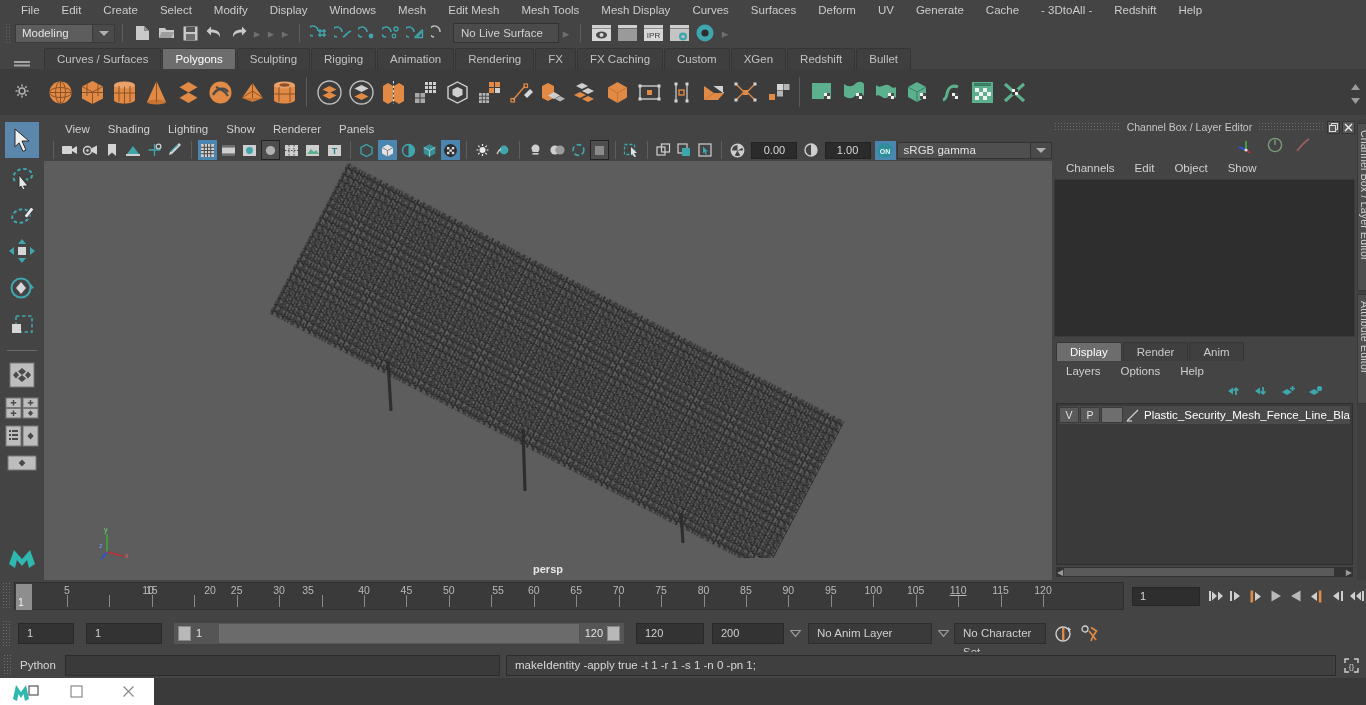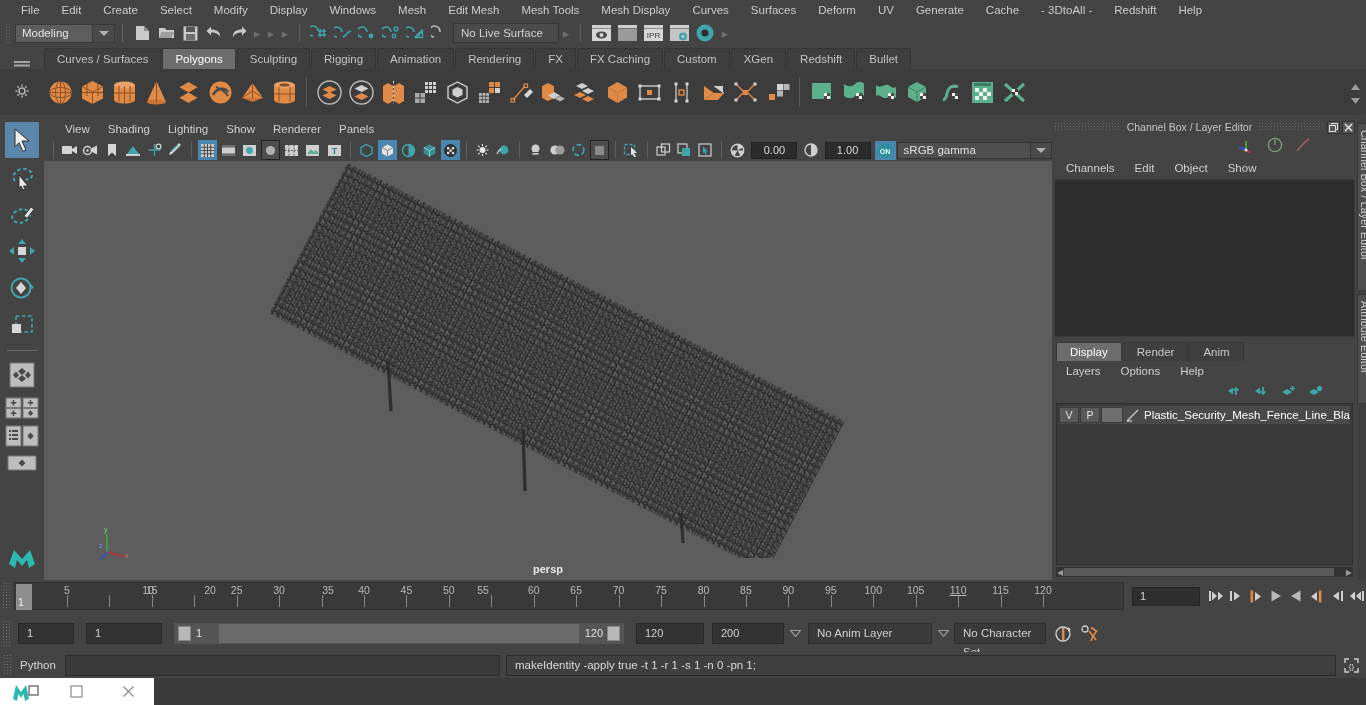--- a/index.html
+++ b/index.html
@@ -1176,29 +1176,29 @@
       <div class="ticklbl" style="left: 109px; margin-left: 24px;">10</div>
       <div class="tick" style="left: 136.824px;"></div>
       <div class="ticklbl" style="left: 136.824px;">15</div>
       <div class="tick" style="left: 179.261px;"></div>
       <div class="ticklbl" style="left: 195px;">20</div>
       <div class="tick" style="left: 221.697px;"></div>
       <div class="ticklbl" style="left: 221.697px;">25</div>
       <div class="tick" style="left: 264.134px;"></div>
       <div class="ticklbl" style="left: 264.134px;">30</div>
       <div class="tick" style="left: 306.571px;"></div>
-      <div class="ticklbl" style="left: 313px;">35</div>
+      <div class="ticklbl" style="left: 293px;">35</div>
       <div class="tick" style="left: 349.008px;"></div>
       <div class="ticklbl" style="left: 349.008px;">40</div>
       <div class="tick" style="left: 391.445px;"></div>
       <div class="ticklbl" style="left: 391.445px;">45</div>
       <div class="tick" style="left: 433.882px;"></div>
       <div class="ticklbl" style="left: 433.882px;">50</div>
       <div class="tick" style="left: 476.319px;"></div>
-      <div class="ticklbl" style="left: 468px;">55</div>
+      <div class="ticklbl" style="left: 483px;">55</div>
       <div class="tick" style="left: 518.756px;"></div>
       <div class="ticklbl" style="left: 518.756px;">60</div>
       <div class="tick" style="left: 561.193px;"></div>
       <div class="ticklbl" style="left: 561.193px;">65</div>
       <div class="tick" style="left: 603.63px;"></div>
       <div class="ticklbl" style="left: 603.63px;">70</div>
       <div class="tick" style="left: 646.067px;"></div>
       <div class="ticklbl" style="left: 646.067px;">75</div>
       <div class="tick" style="left: 688.504px;"></div>
       <div class="ticklbl" style="left: 688.504px;">80</div>

